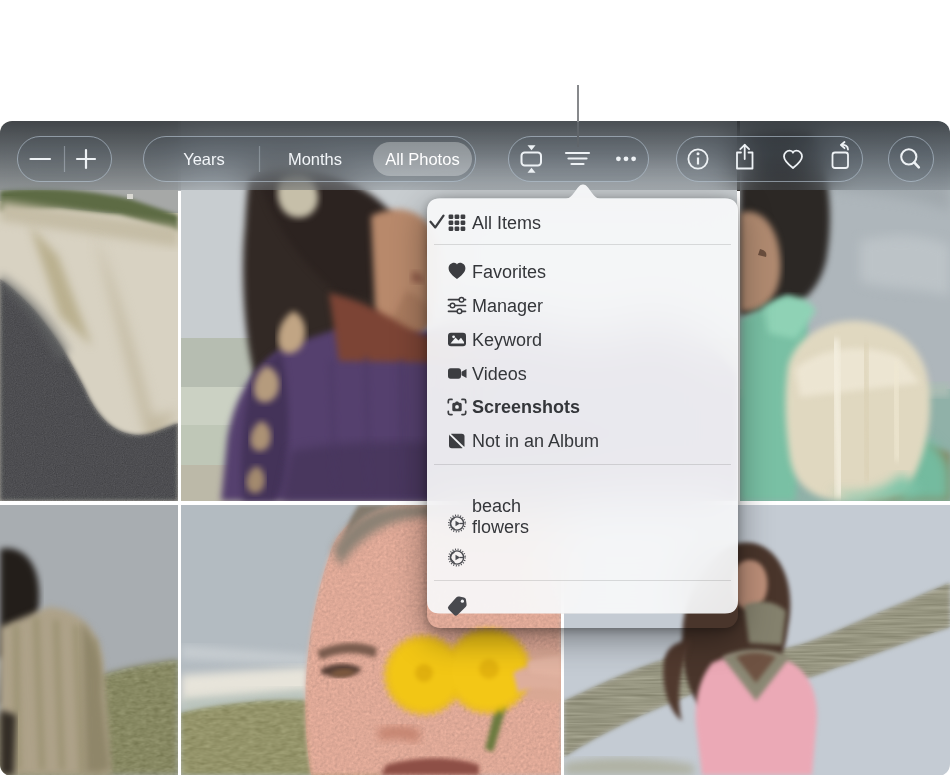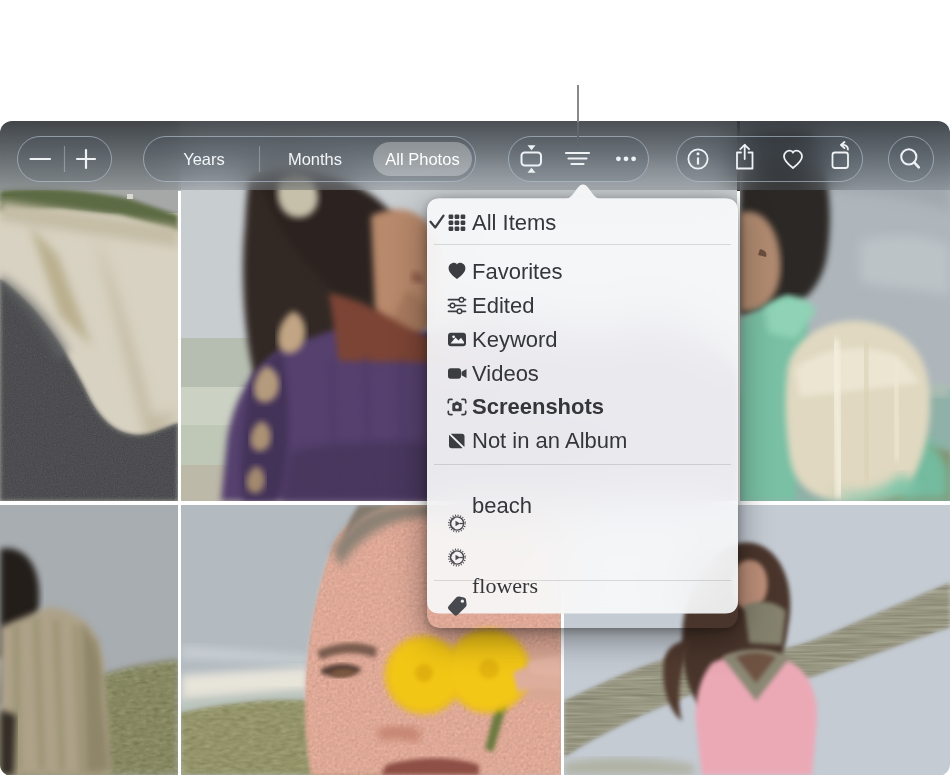--- a/index.html
+++ b/index.html
@@ -13,21 +13,21 @@
   #toolbar{position:absolute;left:0;top:0;width:950px;height:69px;
     background:linear-gradient(180deg, rgba(30,35,40,0.74) 0%, rgba(56,64,72,0.60) 48%, rgba(95,105,114,0.30) 100%);
     -webkit-backdrop-filter:blur(17px) saturate(1.05);backdrop-filter:blur(17px) saturate(1.05);}
   
   #menu-shadow{position:absolute;left:427px;top:198px;width:311px;height:430px;border-radius:13px;
     box-shadow:0 10px 34px rgba(0,0,0,0.42), 0 2px 10px rgba(0,0,0,0.28);}
   #menu{position:absolute;left:427px;top:184px;width:311px;height:444px;
     background:rgba(248,249,251,0.91);
     -webkit-backdrop-filter:blur(26px) saturate(0.95);backdrop-filter:blur(26px) saturate(0.95);
     clip-path:path("M 0 27.5 Q 0 14.5 13 14.5 L 139 14.5 C 147 14.5 149.5 0.5 156 0.5 C 162.5 0.5 165 14.5 173 14.5 L 298 14.5 Q 311 14.5 311 27.5 L 311 416.5 Q 311 429.5 298 429.5 L 13 429.5 Q 0 429.5 0 416.5 Z");}
-  .mi{position:absolute;left:472px;color:#34363a;font-size:22px;white-space:nowrap;line-height:20px;text-align:center;}
+  .mi{position:absolute;left:472px;color:#34363a;font-size:18px;white-space:nowrap;line-height:20px;text-align:center;}
   .msep{position:absolute;left:7px;width:297px;height:1px;background:rgba(60,60,64,0.16);}
   #callout1{position:absolute;left:577px;top:85px;width:2px;height:37px;background:#87898c;}
   #callout2{position:absolute;left:577px;top:122px;width:2px;height:25px;background:#60656a;}
 </style>
 </head>
 <body>
 <div id="stage">
   <div id="window">
 
     <div class="ph" id="p1" style="left:0;top:0;width:178px;height:380px;">
@@ -283,28 +283,28 @@
 </g>
 </svg>
   </div>
   <div id="callout1"></div>
   <div id="callout2"></div>
   <div id="menu-shadow"></div>
   <div id="menu"></div>
   <div class="mi" style="top:212.5px;">All Items</div>
   <div class="msep" style="left:434px;top:243.5px;"></div>
   <div class="mi" style="top:261.5px;">Favorites</div>
-  <div class="mi" style="top:295.5px;">Edited</div>
+  <div class="mi" style="top:295.5px;">Manager</div>
   <div class="mi" style="top:329.5px;">Keyword</div>
   <div class="mi" style="top:363.5px;">Videos</div>
   <div class="mi" style="top:397px;font-weight:bold;">Screenshots</div>
   <div class="mi" style="top:431px;">Not in an Album</div>
   <div class="msep" style="left:434px;top:463.5px;"></div>
   <div class="mi" style="top:496px;">beach</div>
-  <div class="mi" style="top:576px;font-family:Liberation Serif, serif;">flowers</div>
+  <div class="mi" style="top:517px;">flowers</div>
   <div class="msep" style="left:434px;top:579.5px;"></div>
   <svg class="abs" style="left:427px;top:198px;" width="311" height="430" viewBox="0 0 311 430" fill="none">
   <g transform="translate(-427,-198)">
     <path d="M430.5 221.8 L435.3 227.4 L443.5 215.6" stroke="#3c3d41" stroke-width="2.3" stroke-linecap="round" stroke-linejoin="round"></path>
     <g fill="#3c3d41">
       <rect x="448.6" y="214.4" width="4.7" height="4.7" rx="1.3"></rect>
           <rect x="454.6" y="214.4" width="4.7" height="4.7" rx="1.3"></rect>
           <rect x="460.6" y="214.4" width="4.7" height="4.7" rx="1.3"></rect>
       <rect x="448.6" y="220.4" width="4.7" height="4.7" rx="1.3"></rect>
           <rect x="454.6" y="220.4" width="4.7" height="4.7" rx="1.3"></rect>

